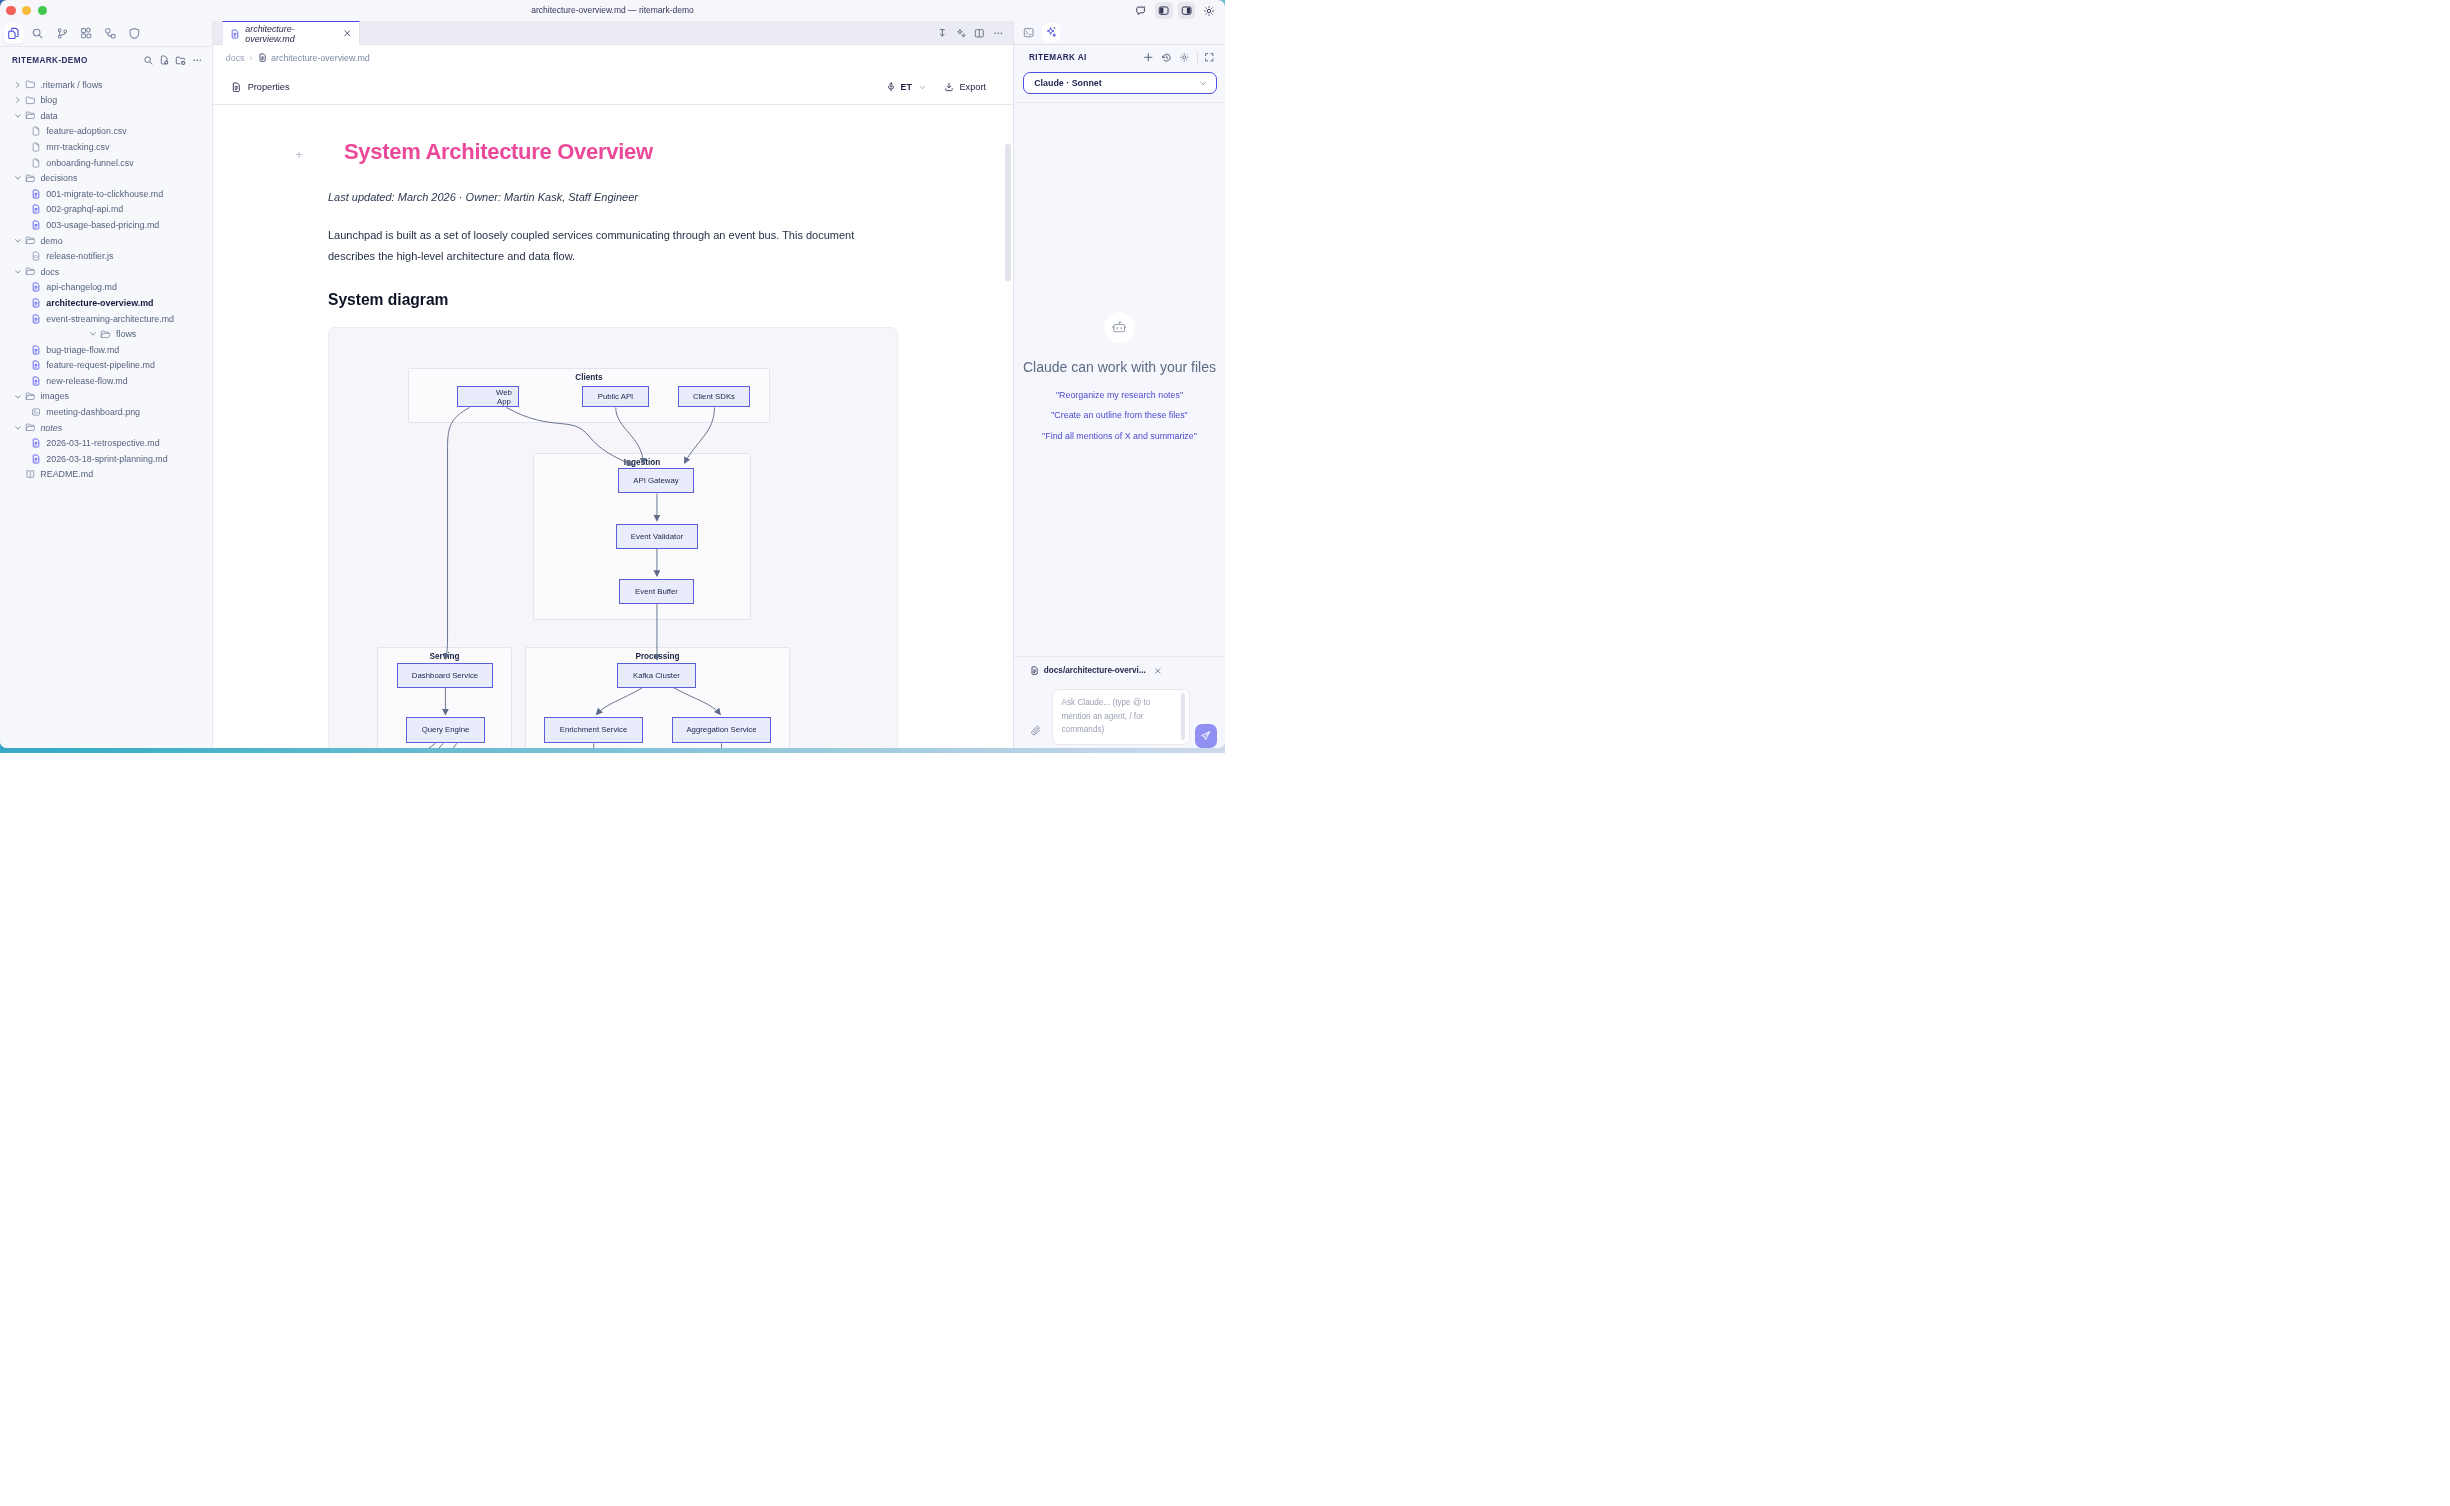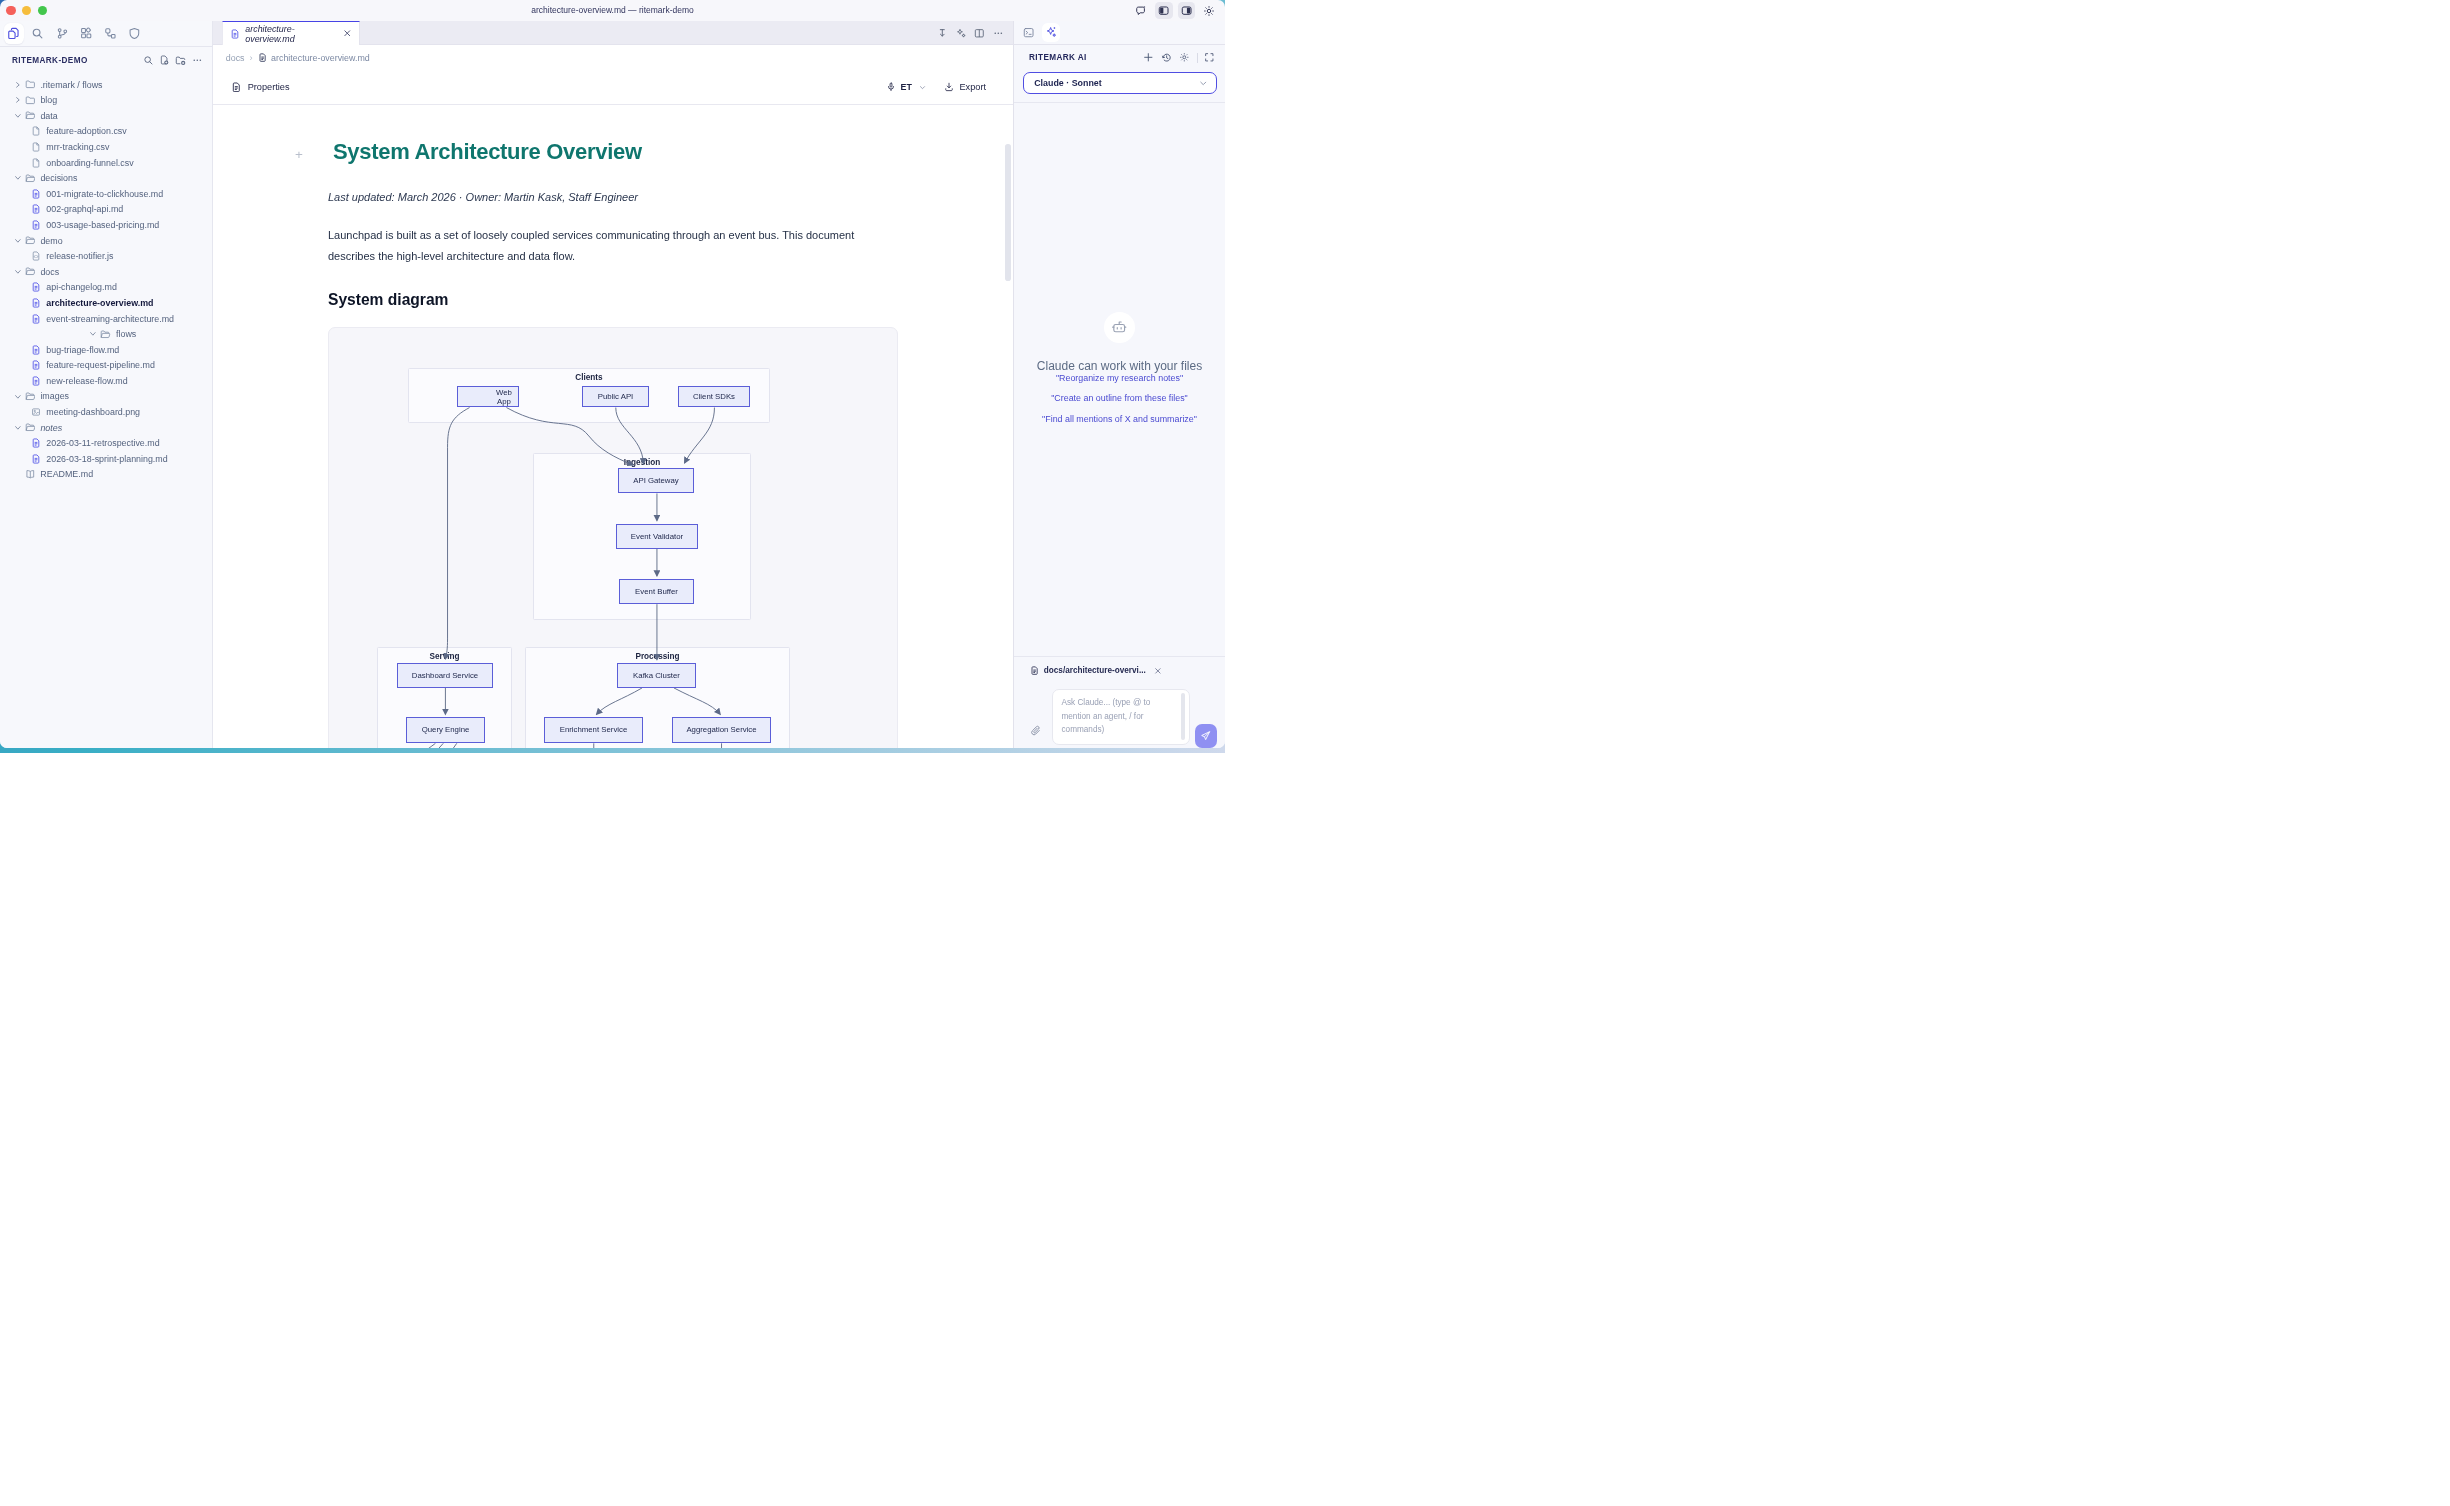--- a/index.html
+++ b/index.html
@@ -65,22 +65,22 @@
     font-weight:500; }
   .tool-spacer { flex:1; }
   .tool-lang { display:flex; align-items:center; gap:4.3px; color:#1d2142; font-size:8.9px;
     font-weight:600; margin-right:18.4px; }
   .tool-export { display:flex; align-items:center; gap:5px; color:#1d2142; font-size:9.2px;
     font-weight:500; }
   .chev-sm { color:#8a92a8; display:flex; margin-left:2.8px; }
 
   .content { position:absolute; left:0; right:0; top:105px; bottom:0; background:#fff; overflow:hidden; }
   .doc-col { position:relative; width:570px; margin:0 auto; height:100%; }
-  .h1 { position:absolute; top:10px; left:5px; font-size:22px; line-height:31px; font-weight:700;
-    color:#0f766e; letter-spacing:-0.3px;text-align:center; }
+  .h1 { position:absolute; top:10px; left:16px; font-size:22px; line-height:31px; font-weight:700;
+    color:#ec4899; letter-spacing:-0.3px;text-align:center; }
   .plus-handle { position:absolute; left:-33px; top:21px; color:#b9bfcc; font-size:13.5px; }
   .meta { position:absolute; top:65px; left:0; font-size:11px; font-style:italic; color:#2c3850; }
   .para { position:absolute; top:99px; left:0; width:100%; font-size:11px; line-height:21px;
     color:#253046; }
   .h2 { position:absolute; top:165px; left:0; font-size:15.6px; font-weight:700; color:#0d1426; }
   .canvas { position:absolute; top:201px; left:0; width:570px; height:497px; background:#f6f6fa;
     border:0.7px solid #ebebf2; border-radius:7px; overflow:hidden; }
   .dgroup { position:absolute; border:0.7px solid #e3e4ef; background:#fbfbfe; border-radius:1.4px; }
   .dgroup-label { position:absolute; top:3.5px; left:0; right:0; text-align:center; font-size:8.2px;
     font-weight:600; color:#1c2340; }
@@ -102,21 +102,21 @@
   .panel-title { font-size:8.2px; font-weight:700; letter-spacing:0.4px; color:#23275c; flex:1; }
   .ph-icons { display:flex; align-items:center; gap:7px; color:#4a5674; }
   .ph-div { width:0.7px; height:10px; background:#d9dbe6; }
   .model-wrap { padding:1.4px 8.5px 8.5px 9.2px; border-bottom:0.7px solid #e6e7f0; }
   .model { height:22px; background:#fff; border:1px solid #504ee2; border-radius:7px;
     display:flex; align-items:center; padding:0 8.5px 0 10px; }
   .model-label { flex:1; font-size:8.9px; font-weight:600; color:#1d2350; }
   .empty { position:absolute; left:0; right:0; top:291px; text-align:center; }
   .robot-circle { width:31px; height:31px; background:#fff; border-radius:50%; margin:0 auto 15.6px;
     display:flex; align-items:center; justify-content:center; color:#99a1b3; }
-  .empty-heading { font-size:12px; color:#5c6b84; }
+  .empty-heading { font-size:14px; color:#5c6b84; margin-bottom:15px; }
   .suggestion { font-size:8.9px; color:#4a4ad1; margin-bottom:10.6px; cursor:pointer; }
   .panel-bottom { position:absolute; left:0; right:0; bottom:0; height:92px;
     border-top:0.7px solid #e6e7f0; }
   .chip { position:absolute; left:15.6px; top:9.2px; display:flex; align-items:center; gap:5px; }
   .chip-label { font-size:8.2px; font-weight:600; color:#262b52; }
   .chip-icon { color:#2e3355; display:flex; }
   .chip-close { color:#565d7e; display:flex; margin-left:2.8px; }
   .clip { position:absolute; left:15.6px; top:68px; color:#8b93a8; }
   .ask-input { position:absolute; left:38px; top:32px; width:138px; height:56px; background:#fff;
     border:0.7px solid #e7e8ef; border-radius:7px; resize:none; outline:none; padding:6.4px 14px 6.4px 8.5px;

